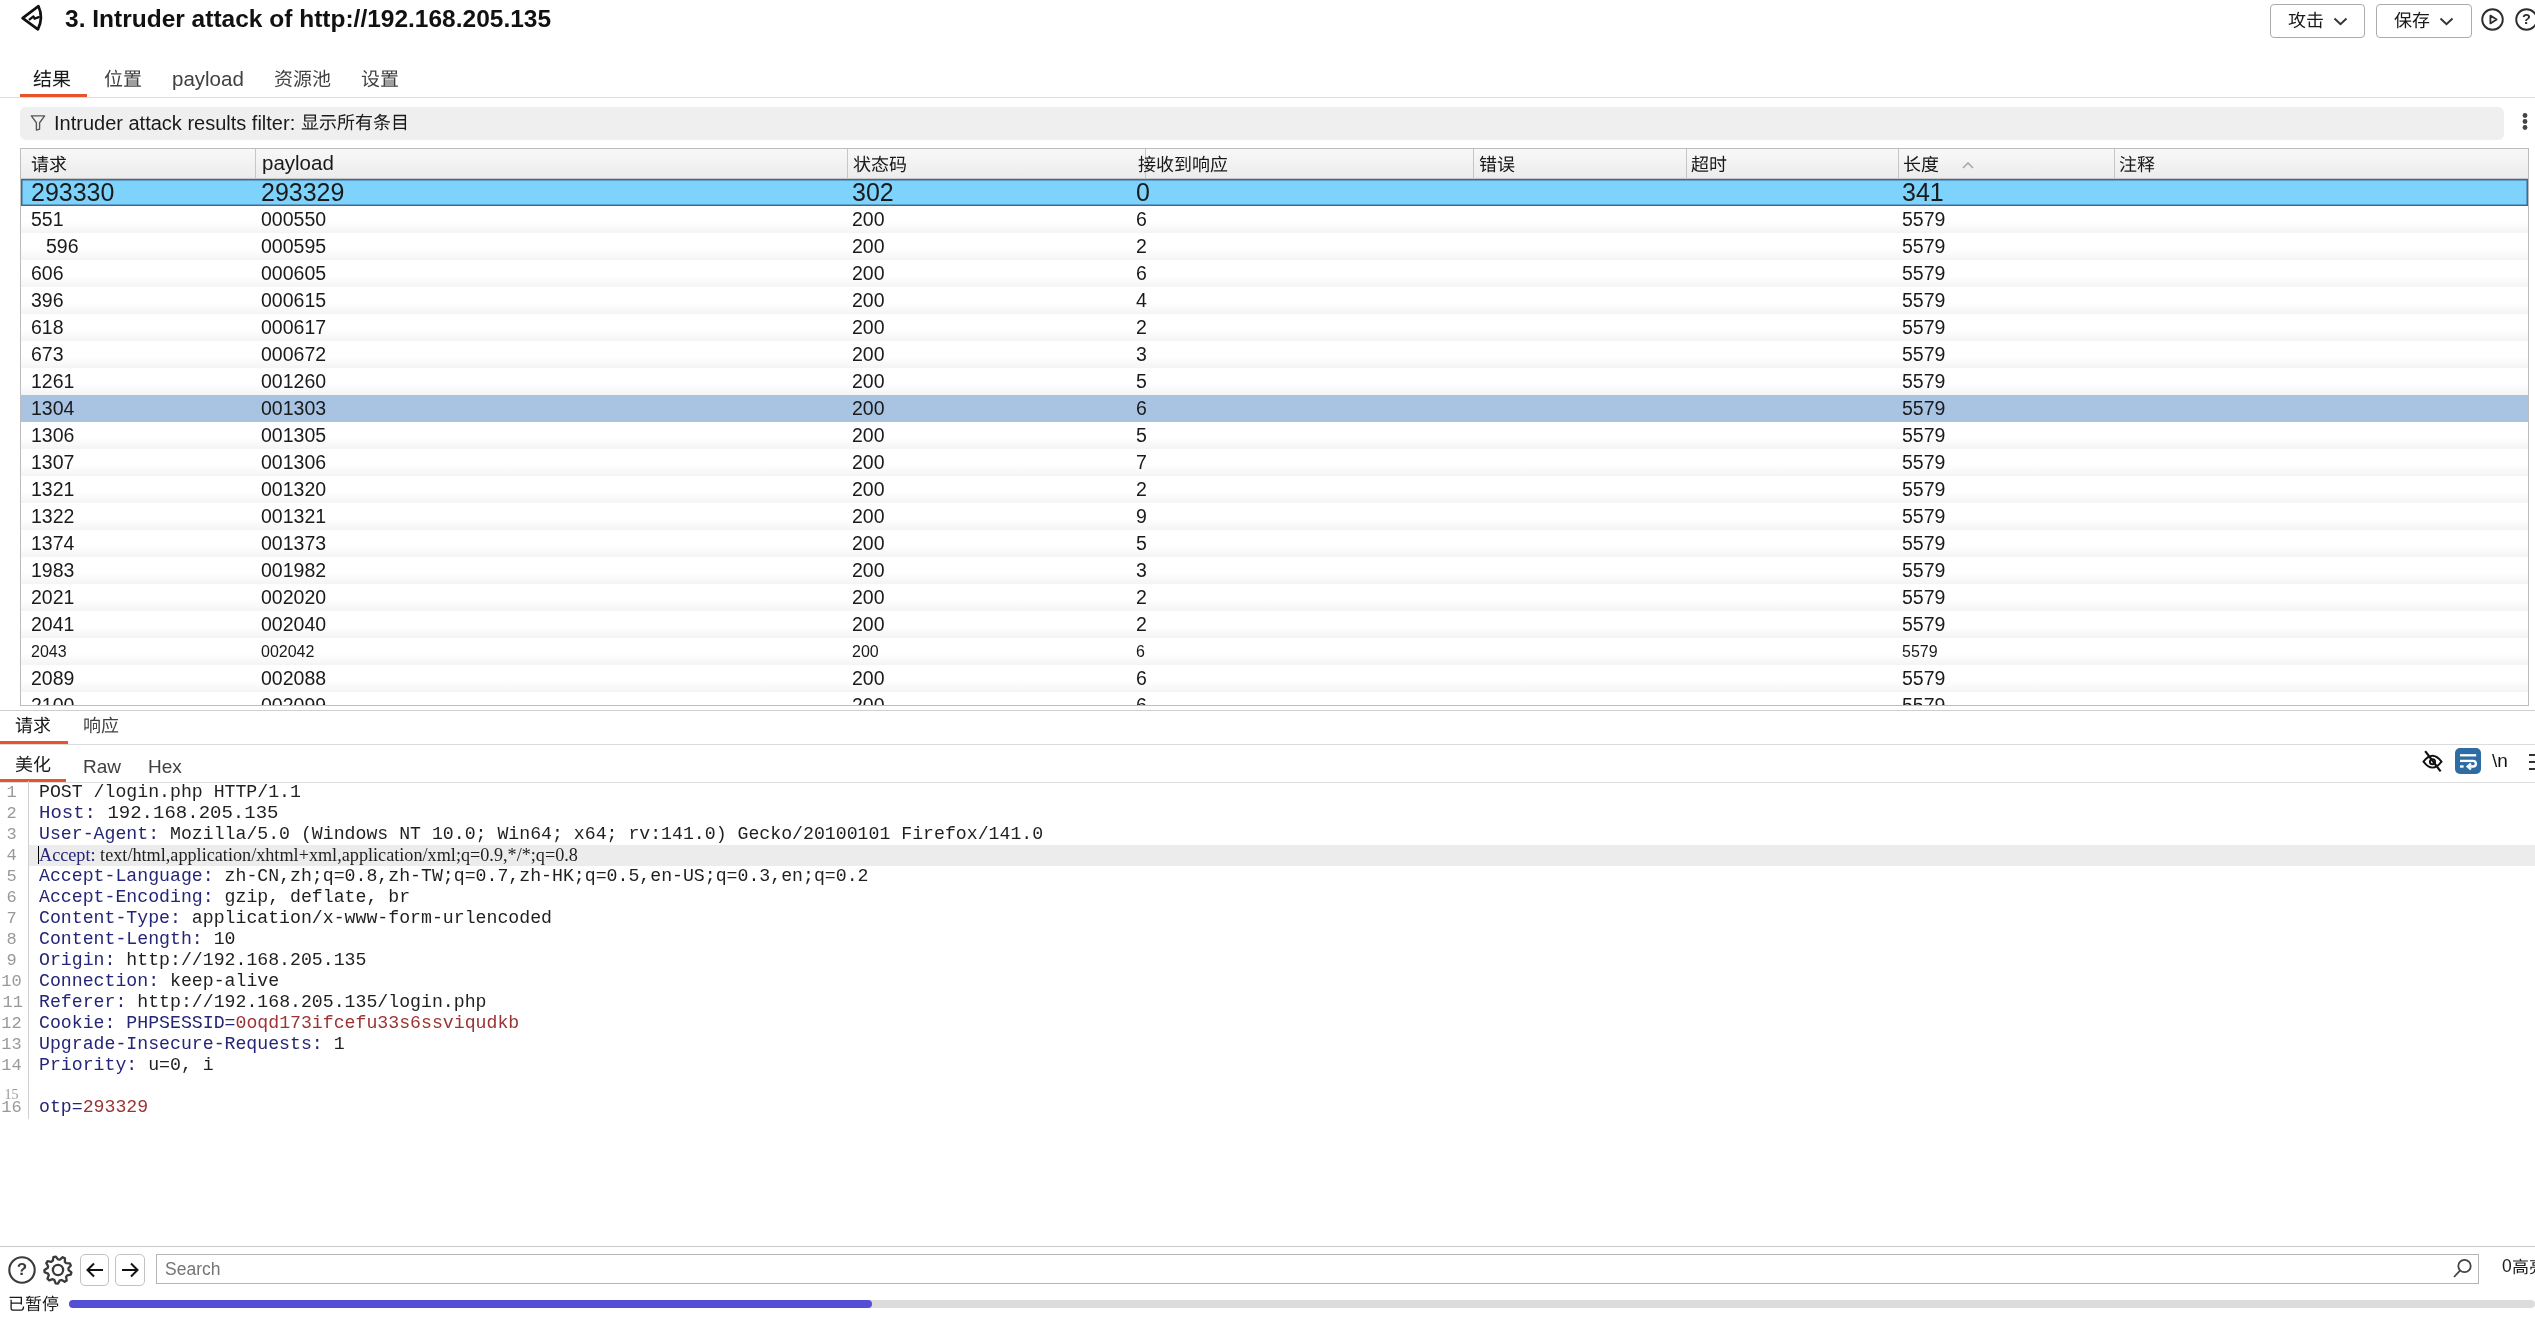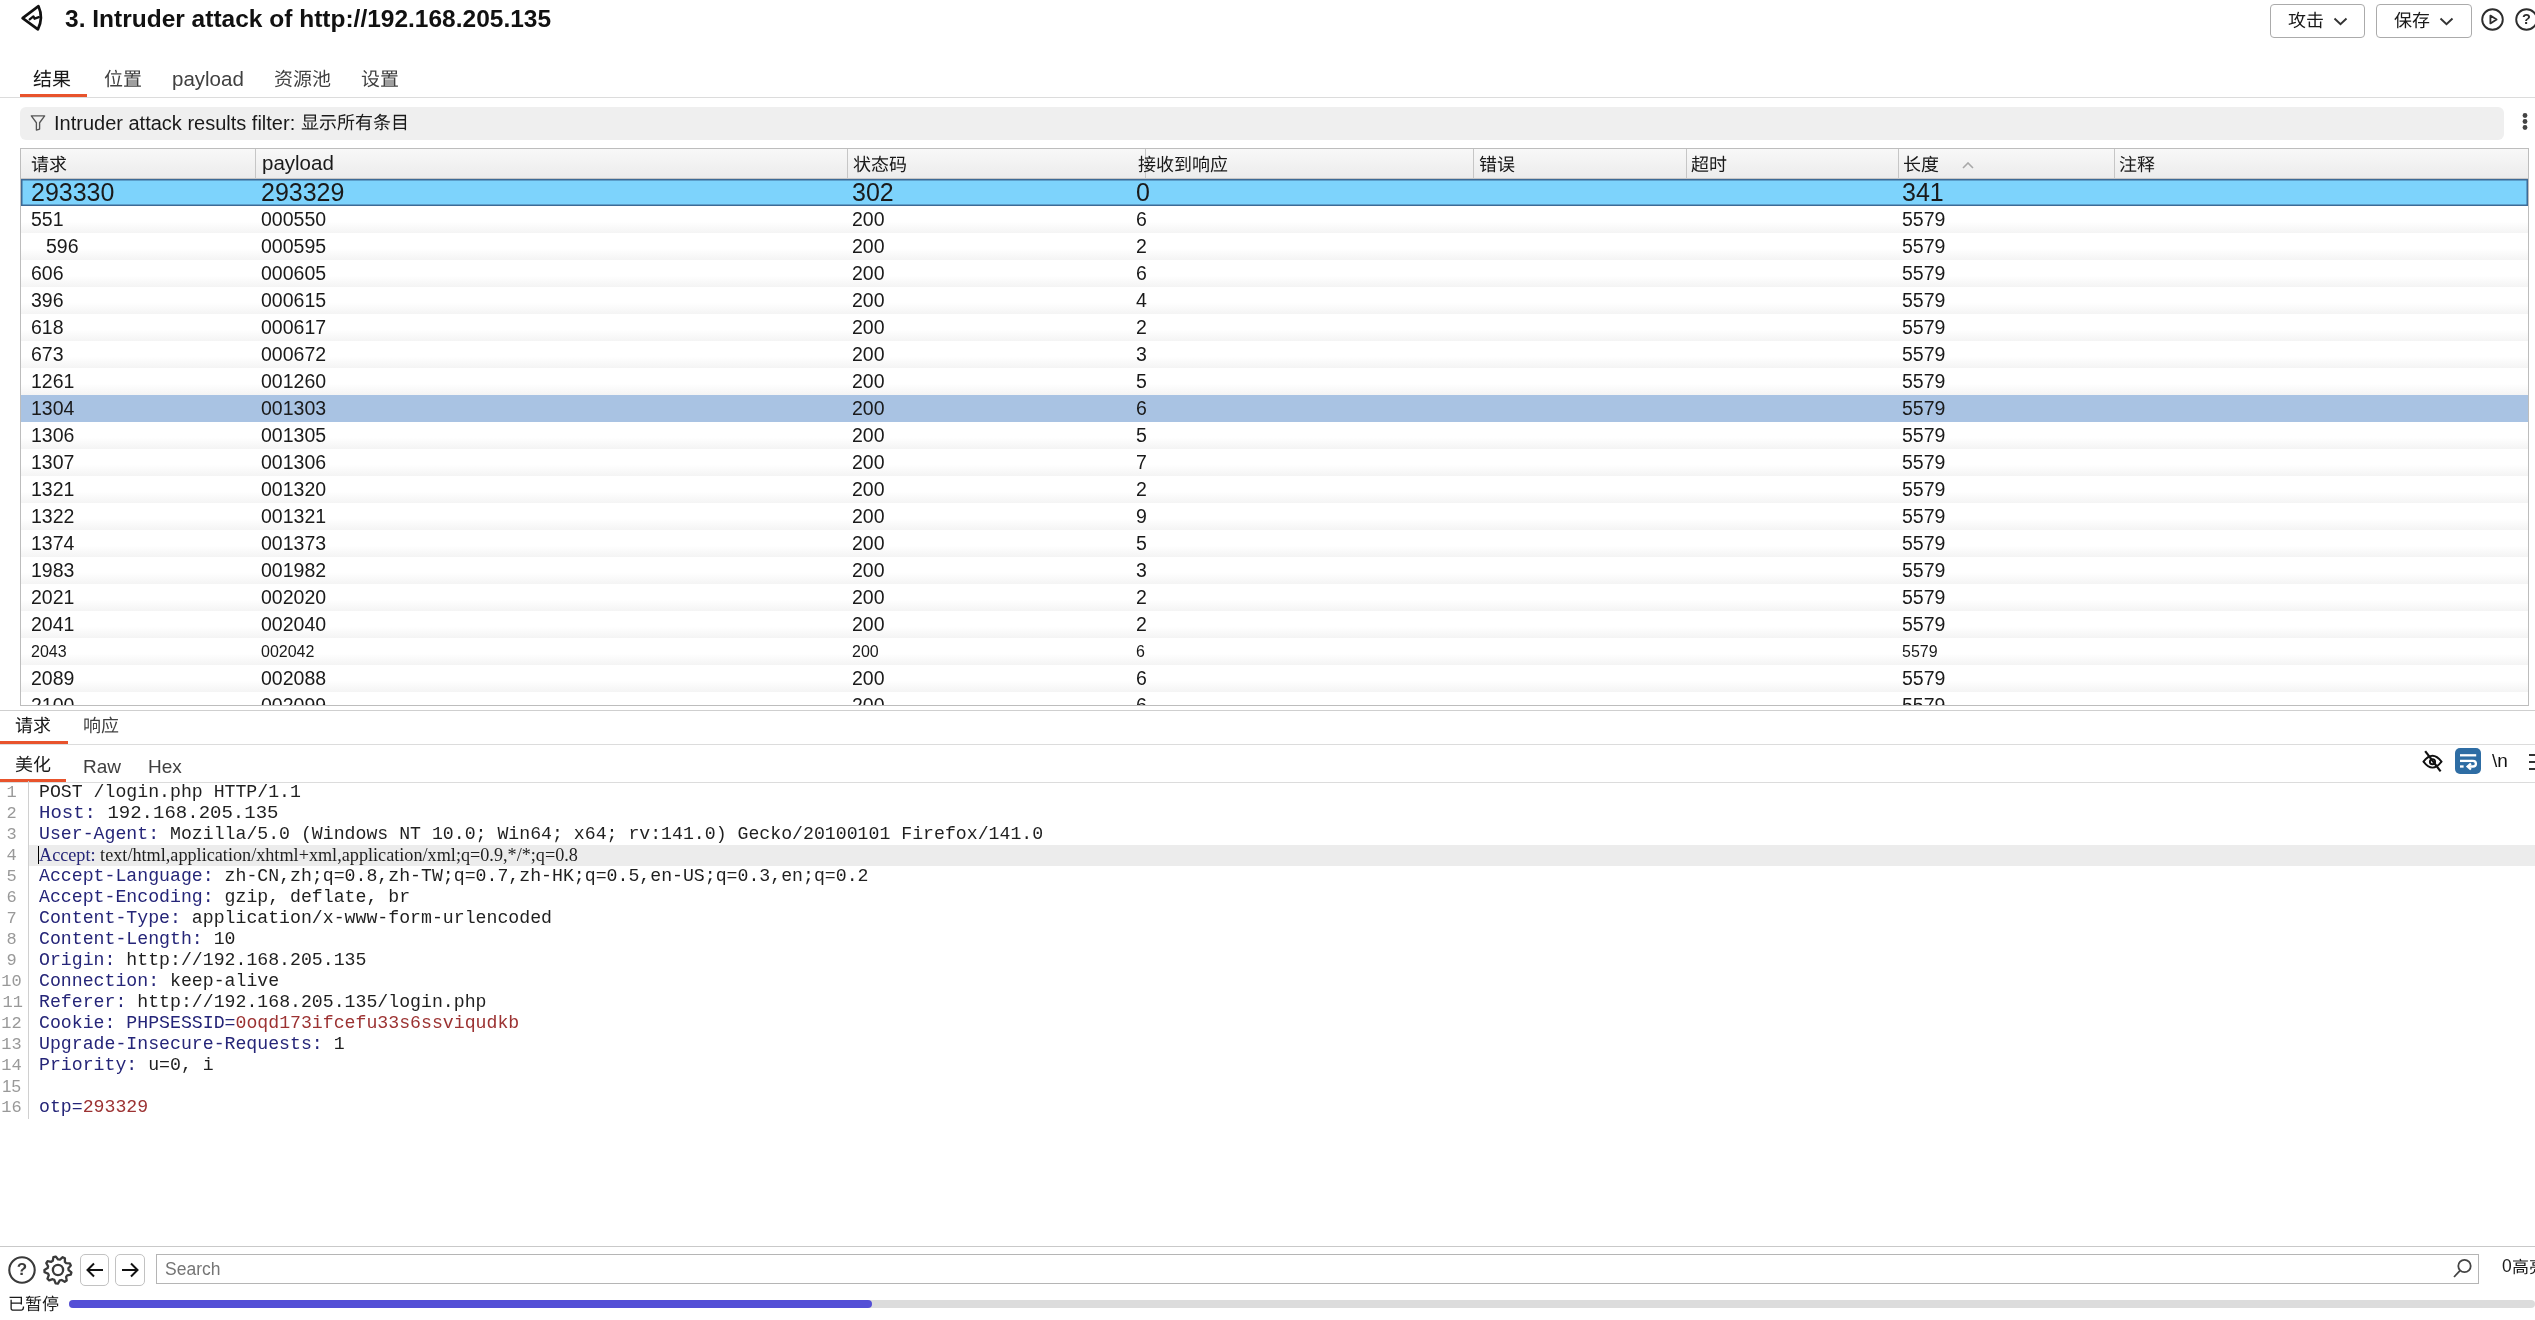--- a/index.html
+++ b/index.html
@@ -368,21 +368,21 @@
     </div>
     <div class="abs" style="left:0;top:252.5px;width:2535px;height:21px">
       <div class="abs" style="left:0;top:0;width:23px;text-align:center;font-family:'Liberation Mono',monospace;font-size:17px;color:#999;line-height:21px">13</div>
       <div class="abs" style="left:39px;top:0;font-family:'Liberation Mono',monospace;font-size:18.2px;line-height:21px;white-space:pre"><span style="color:#252578">Upgrade-Insecure-Requests:</span><span style="color:#1f1f1f"> 1</span></div>
     </div>
     <div class="abs" style="left:0;top:273.5px;width:2535px;height:21px">
       <div class="abs" style="left:0;top:0;width:23px;text-align:center;font-family:'Liberation Mono',monospace;font-size:17px;color:#999;line-height:21px">14</div>
       <div class="abs" style="left:39px;top:0;font-family:'Liberation Mono',monospace;font-size:18.2px;line-height:21px;white-space:pre"><span style="color:#252578">Priority:</span><span style="color:#1f1f1f"> u=0, i</span></div>
     </div>
     <div class="abs" style="left:0;top:294.5px;width:2535px;height:21px">
-      <div class="abs" style="left:0;top:0;width:23px;text-align:center;font-family:Liberation Sans, sans-serif;font-size:17px;color:#999;line-height:21px">15</div>
+      <div class="abs" style="left:0;top:8px;width:23px;text-align:center;font-family:Liberation Serif, serif;font-size:14px;color:#999;line-height:21px">15</div>
       <div class="abs" style="left:39px;top:0;font-family:'Liberation Mono',monospace;font-size:18.2px;line-height:21px;white-space:pre"></div>
     </div>
     <div class="abs" style="left:0;top:315.5px;width:2535px;height:21px">
       <div class="abs" style="left:0;top:0;width:23px;text-align:center;font-family:'Liberation Mono',monospace;font-size:17px;color:#999;line-height:21px">16</div>
       <div class="abs" style="left:39px;top:0;font-family:'Liberation Mono',monospace;font-size:18.2px;line-height:21px;white-space:pre"><span style="color:#252578">otp=</span><span style="color:#9c3232">293329</span></div>
     </div>
 <div class="abs" style="left:28px;top:0;width:1px;height:338px;background:#d0d0d0"></div>
 </div>
 
 <div class="abs" style="left:0;top:1246px;width:2535px;height:1px;background:#c9c9c9"></div>

